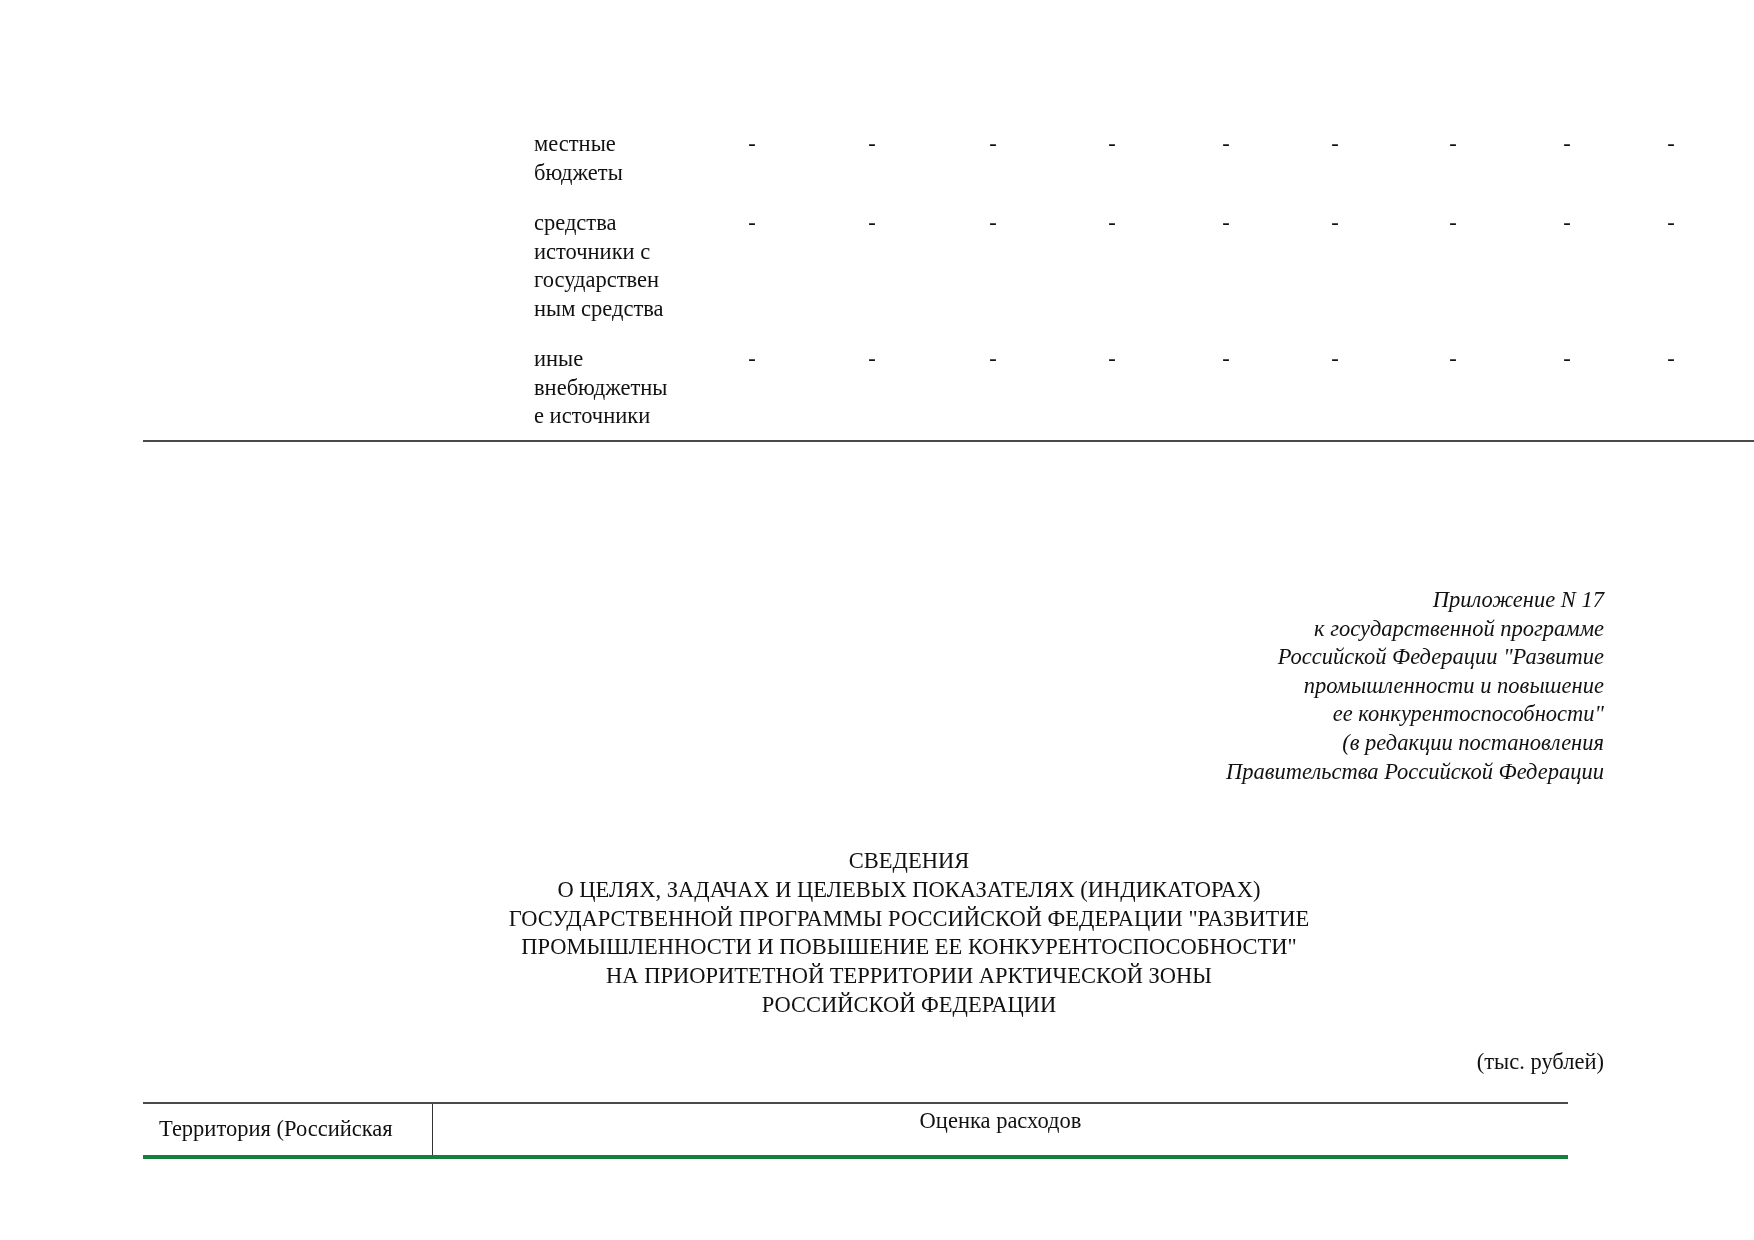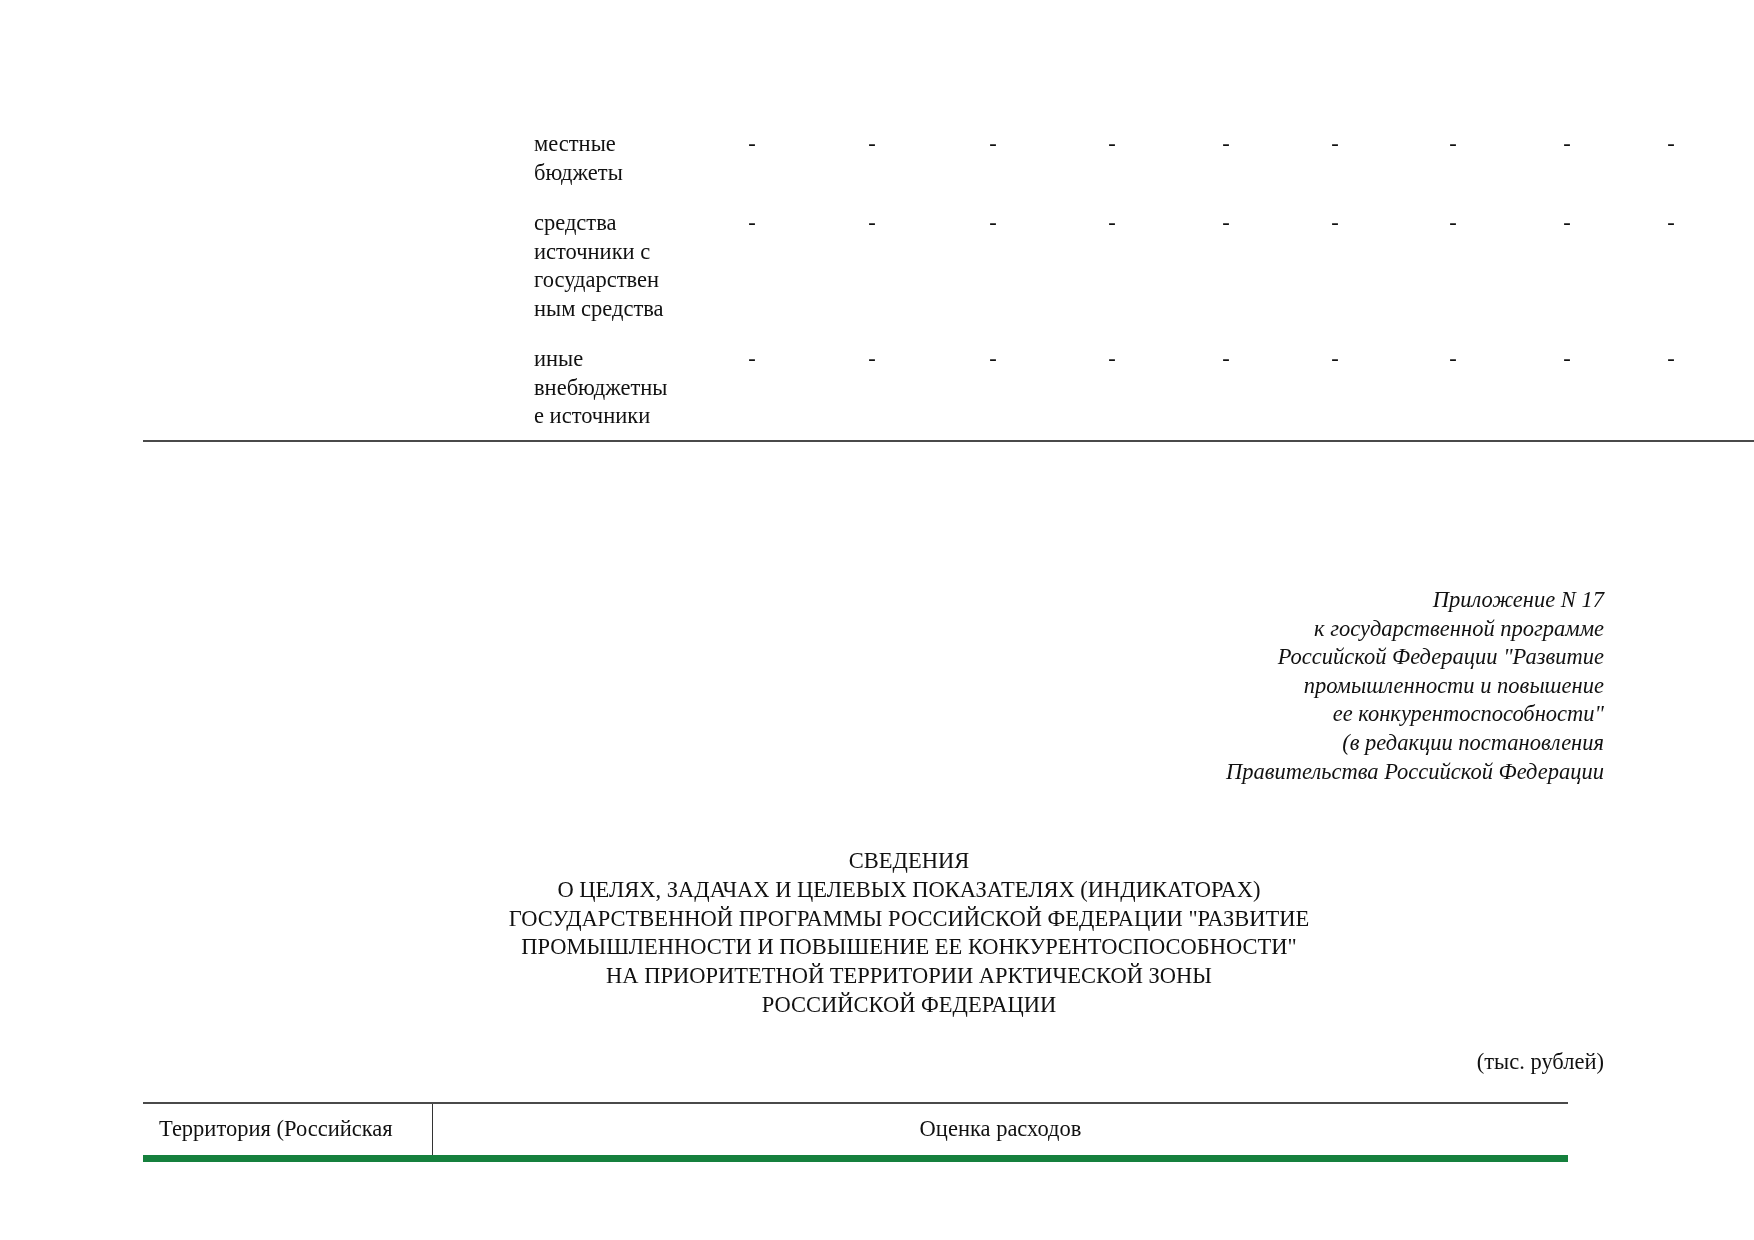--- a/index.html
+++ b/index.html
@@ -66,42 +66,42 @@
     }
 
     
     .hdr-table {
       position: absolute;
       left: 143px;
       top: 1102px;
       width: 1425px;
       height: 51px;
       border-top: 2px solid #4a4a4a;
-      border-bottom: 7px solid #15803d;
+      border-bottom: 4px solid #15803d;
       box-sizing: content-box;
     }
     .hdr-cell-territory {
       position: absolute;
       left: 16px;
       top: 11px;
       white-space: nowrap;
     }
     .hdr-divider {
       position: absolute;
       left: 289px;
       top: 0;
       width: 1px;
       height: 51px;
       background: #333333;
     }
     .hdr-cell-estimate {
       position: absolute;
       left: 290px;
       right: 0;
-      top: 11px;
+      top: 3px;
       text-align: center;
       white-space: nowrap;
     }
   </style>
 </head>
 <body>
 
 <div class="cont-row-label" style="top:130px;">
   <div>местные</div>
   <div>бюджеты</div>

